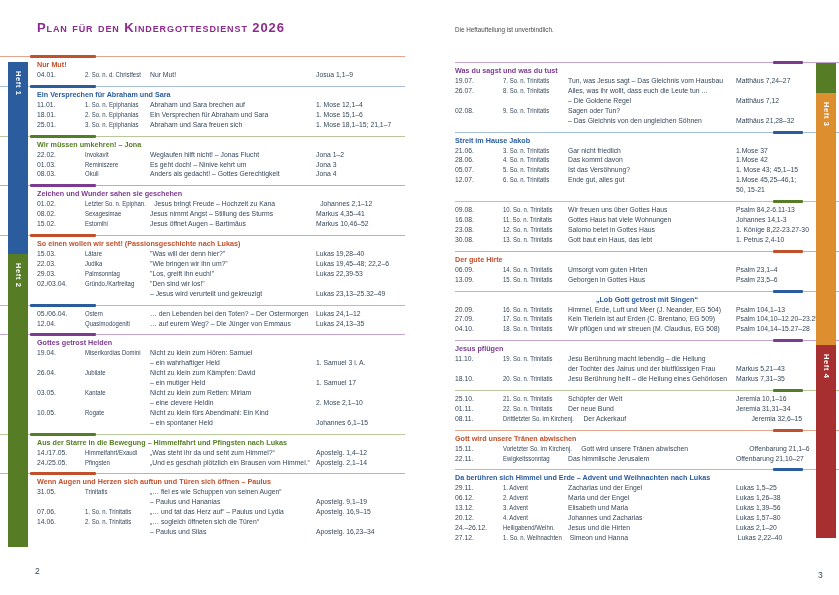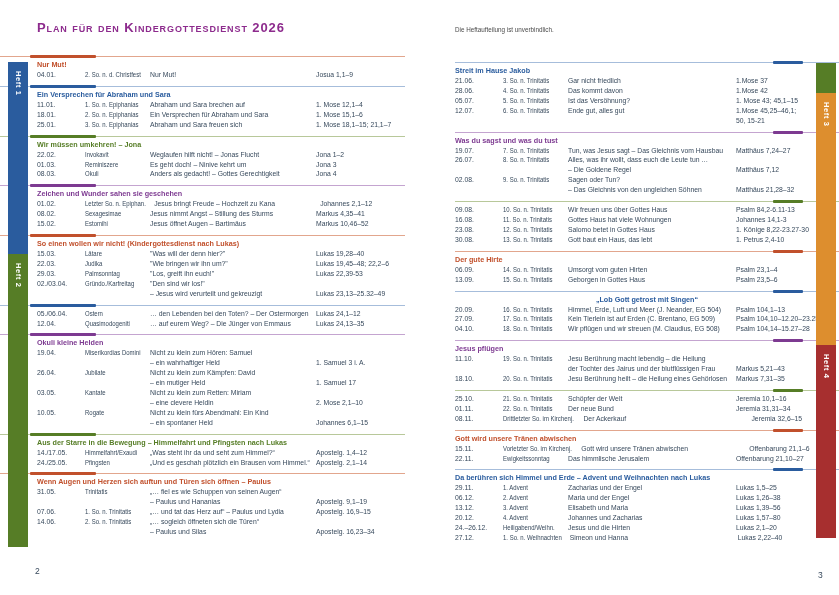--- a/index.html
+++ b/index.html
@@ -138,21 +138,21 @@
             <span class="c2">Estomihi</span>
             <span class="c3">Jesus öffnet Augen – Bartimäus</span>
             <span class="c4">Markus 10,46–52</span>
           </div>
         </div>
         <div class="section">
           <div class="sep">
             <div class="line" style="background: rgb(226, 166, 141);"></div>
             <div class="bold" style="background: rgb(193, 80, 44);"></div>
           </div>
-          <div class="sec-title" style="color: rgb(193, 80, 44);">So einen wollen wir nicht! (Kindergottesdienst nach Lukas)</div>
+          <div class="sec-title" style="color: rgb(193, 80, 44);">So einen wollen wir seht! (Passionsgeschichte nach Lukas)</div>
           <div class="row" style="color: rgb(55, 73, 92);">
             <span class="c1">15.03.</span>
             <span class="c2">Lätare</span>
             <span class="c3">"Was will der denn hier?"</span>
             <span class="c4">Lukas 19,28–40</span>
           </div>
           <div class="row" style="color: rgb(55, 73, 92);">
             <span class="c1">22.03.</span>
             <span class="c2">Judika</span>
             <span class="c3">"Wie bringen wir ihn um?"</span>
@@ -193,21 +193,21 @@
             <span class="c2">Quasimodogeniti</span>
             <span class="c3">… auf eurem Weg? – Die Jünger von Emmaus</span>
             <span class="c4">Lukas 24,13–35</span>
           </div>
         </div>
         <div class="section">
           <div class="sep">
             <div class="line" style="background: rgb(196, 164, 208);"></div>
             <div class="bold" style="background: rgb(125, 58, 145);"></div>
           </div>
-          <div class="sec-title" style="color: rgb(125, 58, 145);">Okuli kleine Helden</div>
+          <div class="sec-title" style="color: rgb(125, 58, 145);">Gottes getrost Helden</div>
           <div class="row" style="color: rgb(55, 73, 92);">
             <span class="c1">19.04.</span>
             <span class="c2">Miserikordias Domini</span>
             <span class="c3">Nicht zu klein zum Hören: Samuel</span>
             <span class="c4"></span>
           </div>
           <div class="row" style="color: rgb(55, 73, 92);">
             <span class="c1"></span>
             <span class="c2"></span>
             <span class="c3">– ein wahrhaftiger Held</span>
@@ -313,20 +313,57 @@
       </div>
       <div class="tab" style="top: 254px; height: 293px; background: rgb(86, 125, 38);">
         <span class="tab-label">Heft 2</span>
       </div>
     </div>
   <div class="page" id="page-right">
     <div class="note">Die Heftaufteilung ist unverbindlich.</div>
     <div class="content">
         <div class="section">
           <div class="sep">
+            <div class="line" style="background: rgb(196, 164, 208);"></div>
+            <div class="bold" style="background: rgb(125, 58, 145);"></div>
+          </div>
+          <div class="sec-title" style="color: rgb(125, 58, 145);">Was du sagst und was du tust</div>
+          <div class="row" style="color: rgb(55, 73, 92);">
+            <span class="c1">19.07.</span>
+            <span class="c2">7. So. n. Trinitatis</span>
+            <span class="c3">Tun, was Jesus sagt – Das Gleichnis vom Hausbau</span>
+            <span class="c4">Matthäus 7,24–27</span>
+          </div>
+          <div class="row" style="color: rgb(55, 73, 92);">
+            <span class="c1">26.07.</span>
+            <span class="c2">8. So. n. Trinitatis</span>
+            <span class="c3">Alles, was ihr wollt, dass euch die Leute tun …</span>
+            <span class="c4"></span>
+          </div>
+          <div class="row" style="color: rgb(55, 73, 92);">
+            <span class="c1"></span>
+            <span class="c2"></span>
+            <span class="c3">– Die Goldene Regel</span>
+            <span class="c4">Matthäus 7,12</span>
+          </div>
+          <div class="row" style="color: rgb(55, 73, 92);">
+            <span class="c1">02.08.</span>
+            <span class="c2">9. So. n. Trinitatis</span>
+            <span class="c3">Sagen oder Tun?</span>
+            <span class="c4"></span>
+          </div>
+          <div class="row" style="color: rgb(55, 73, 92);">
+            <span class="c1"></span>
+            <span class="c2"></span>
+            <span class="c3">– Das Gleichnis von den ungleichen Söhnen</span>
+            <span class="c4">Matthäus 21,28–32</span>
+          </div>
+        </div>
+        <div class="section">
+          <div class="sep">
             <div class="line" style="background: rgb(166, 189, 219);"></div>
             <div class="bold" style="background: rgb(42, 92, 158);"></div>
           </div>
           <div class="sec-title" style="color: rgb(42, 92, 158);">Streit im Hause Jakob</div>
           <div class="row" style="color: rgb(55, 73, 92);">
             <span class="c1">21.06.</span>
             <span class="c2">3. So. n. Trinitatis</span>
             <span class="c3">Gar nicht friedlich</span>
             <span class="c4">1.Mose 37</span>
           </div>
@@ -346,57 +383,20 @@
             <span class="c1">12.07.</span>
             <span class="c2">6. So. n. Trinitatis</span>
             <span class="c3">Ende gut, alles gut</span>
             <span class="c4">1.Mose 45,25–46,1;</span>
           </div>
           <div class="row" style="color: rgb(55, 73, 92);">
             <span class="c1"></span>
             <span class="c2"></span>
             <span class="c3"></span>
             <span class="c4">50, 15-21</span>
-          </div>
-        </div>
-        <div class="section">
-          <div class="sep">
-            <div class="line" style="background: rgb(196, 164, 208);"></div>
-            <div class="bold" style="background: rgb(125, 58, 145);"></div>
-          </div>
-          <div class="sec-title" style="color: rgb(125, 58, 145);">Was du sagst und was du tust</div>
-          <div class="row" style="color: rgb(55, 73, 92);">
-            <span class="c1">19.07.</span>
-            <span class="c2">7. So. n. Trinitatis</span>
-            <span class="c3">Tun, was Jesus sagt – Das Gleichnis vom Hausbau</span>
-            <span class="c4">Matthäus 7,24–27</span>
-          </div>
-          <div class="row" style="color: rgb(55, 73, 92);">
-            <span class="c1">26.07.</span>
-            <span class="c2">8. So. n. Trinitatis</span>
-            <span class="c3">Alles, was ihr wollt, dass euch die Leute tun …</span>
-            <span class="c4"></span>
-          </div>
-          <div class="row" style="color: rgb(55, 73, 92);">
-            <span class="c1"></span>
-            <span class="c2"></span>
-            <span class="c3">– Die Goldene Regel</span>
-            <span class="c4">Matthäus 7,12</span>
-          </div>
-          <div class="row" style="color: rgb(55, 73, 92);">
-            <span class="c1">02.08.</span>
-            <span class="c2">9. So. n. Trinitatis</span>
-            <span class="c3">Sagen oder Tun?</span>
-            <span class="c4"></span>
-          </div>
-          <div class="row" style="color: rgb(55, 73, 92);">
-            <span class="c1"></span>
-            <span class="c2"></span>
-            <span class="c3">– Das Gleichnis von den ungleichen Söhnen</span>
-            <span class="c4">Matthäus 21,28–32</span>
           </div>
         </div>
         <div class="section">
           <div class="sep">
             <div class="line" style="background: rgb(184, 200, 154);"></div>
             <div class="bold" style="background: rgb(86, 125, 38);"></div>
           </div>
           <div class="row" style="color: rgb(55, 73, 92);">
             <span class="c1">09.08.</span>
             <span class="c2">10. So. n. Trinitatis</span>

